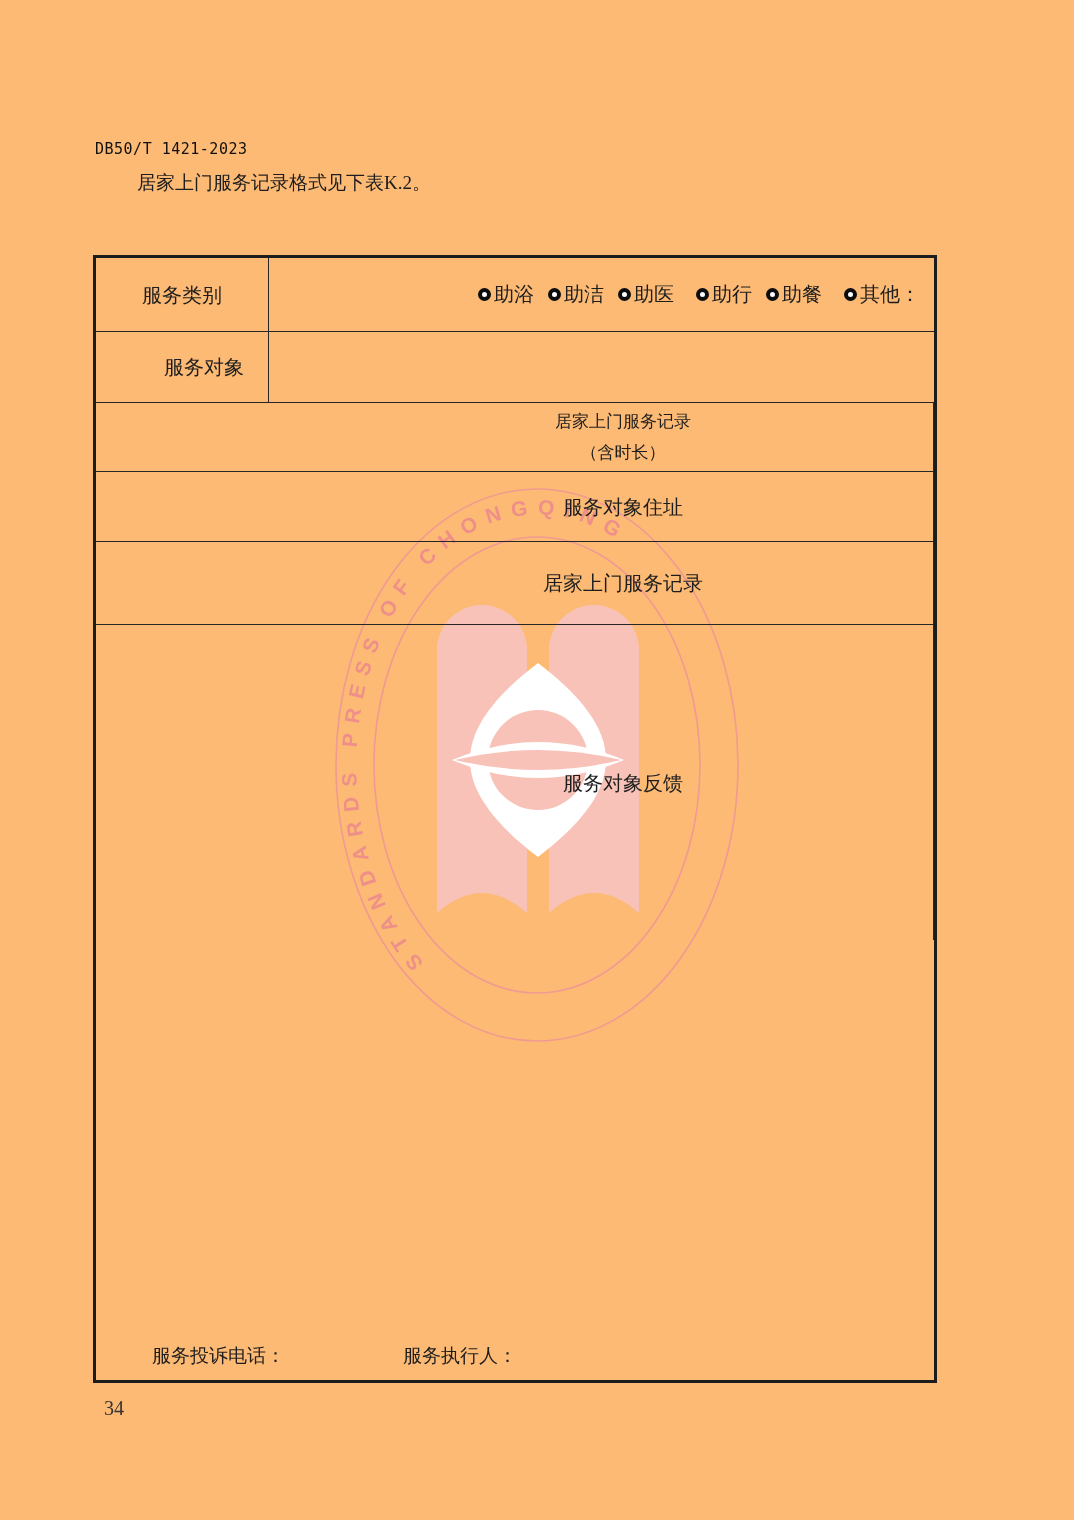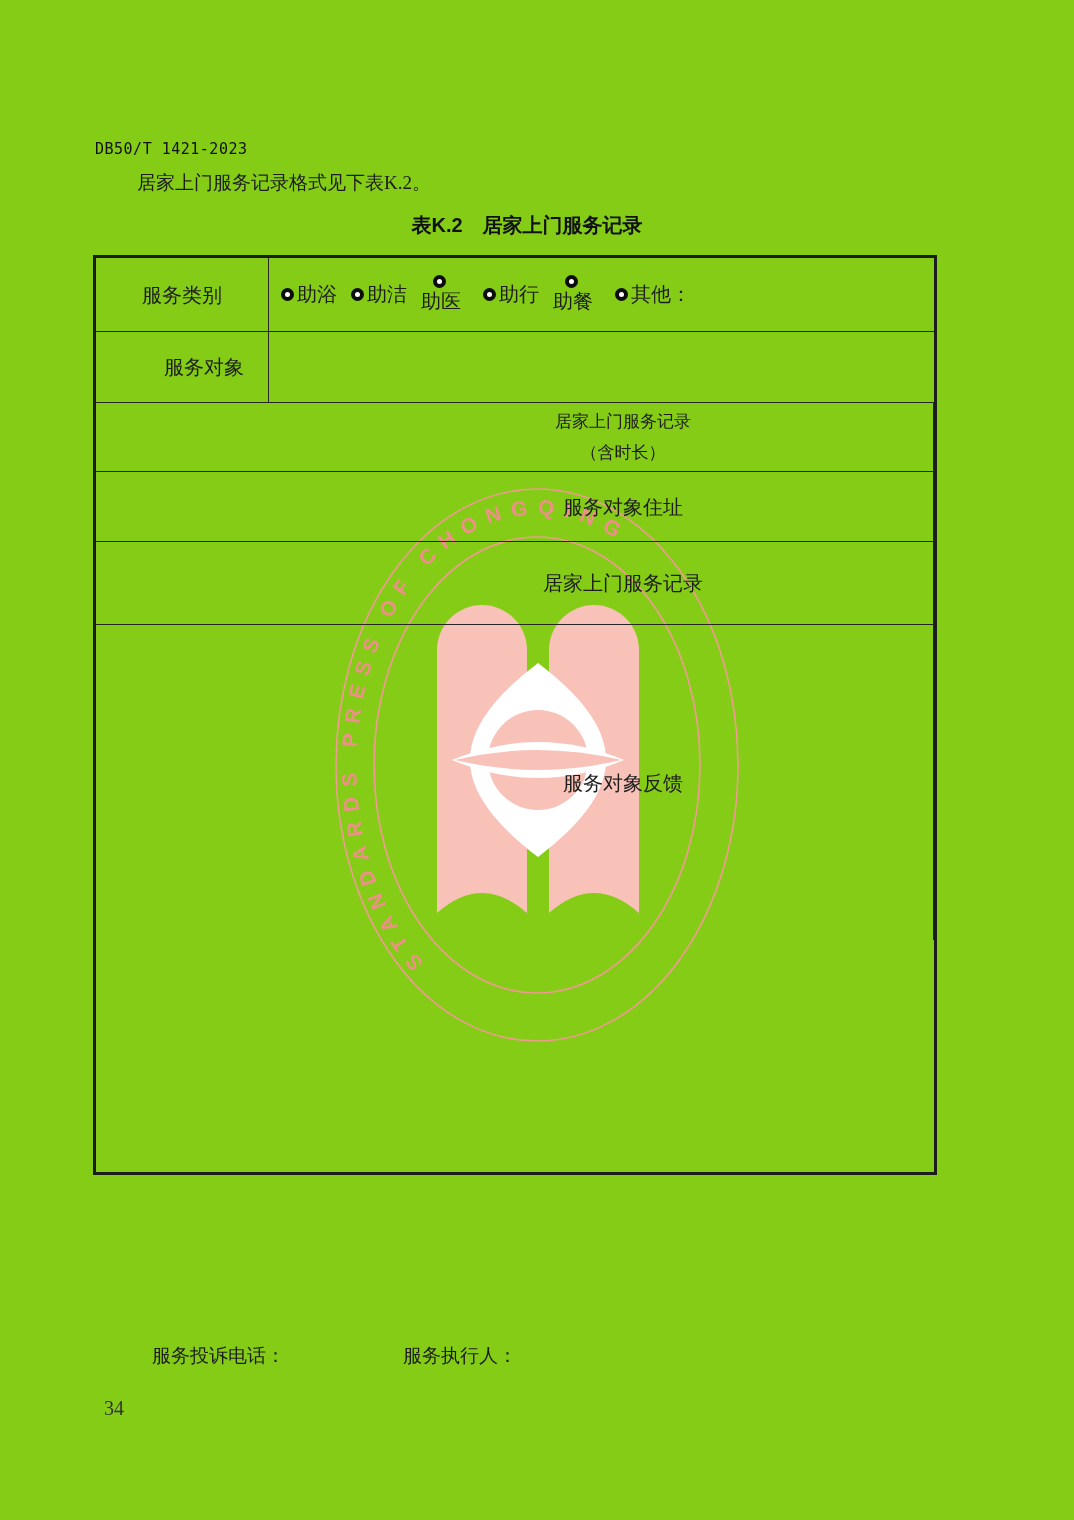--- a/index.html
+++ b/index.html
@@ -1,70 +1,69 @@
 <!DOCTYPE html>
 <html><head>
 <meta charset="utf-8">
 <style>
   html,body { margin:0; padding:0; background:#e8e8e8; }
   .page {
     position:relative; width:1074px; height:1520px; margin:0 auto;
-    background:#84cc16; overflow:hidden;
+    background:#fdba74; overflow:hidden;
     font-family:"Liberation Serif","DejaVu Serif",serif; color:#1d1d1d;
   }
   .doc-number {
     position:absolute; left:95px; top:140px;
     font-family:"DejaVu Sans Mono","Liberation Mono",monospace;
     font-size:15px; letter-spacing:0.5px; color:#101010;
   }
   .intro { position:absolute; left:137px; top:170px; font-size:19px; }
   .table-title {
     position:absolute; left:0; top:212px; width:1054px; text-align:center;
     font-family:"Liberation Sans","DejaVu Sans",sans-serif;
     font-size:20px; font-weight:bold; color:#111;
   }
   .watermark { position:absolute; left:280px; top:465px; width:520px; height:600px; z-index:1; }
   .tbl {
-    position:absolute; left:93px; top:255px; width:844px; height:920px;
+    position:absolute; left:93px; top:255px; width:844px; height:1128px;
     box-sizing:border-box; border:3px solid #1c1c1c; background:transparent; z-index:2;
     display:grid; grid-template-columns:173px 1fr;
     grid-template-rows:73px 71px 69px 70px 83px 316px 1fr;
   }
-  .cell { box-sizing:border-box; }
+  .cell { box-sizing:border-box;justify-content:flex-end; }
   .lbl {
     border-right:1.5px solid #262626;
     display:flex; flex-direction:column; align-items:center; justify-content:center;
     text-align:center; font-size:20px; line-height:30px;
   }
   .lbl.small { font-size:17px; line-height:31px; }
   .bt { border-top:1.5px solid #262626;padding-left:44px; }
   .val { position:relative; }
   .types { display:flex; align-items:center; padding-left:12px; font-size:20px; }
   .opt { display:flex; align-items:center; margin-right:14px; white-space:nowrap; }
-  .opt:nth-child(3), .opt:nth-child(5) { margin-right:22px;flex-direction:column; }
+  .opt:nth-child(3), .opt:nth-child(5) { margin-right:22px; }
   .ring {
     width:13px; height:13px; box-sizing:border-box; flex:0 0 13px;
     border:4px solid #0d0d0d; border-radius:50%; background:#fff; margin-right:3px;
   }
   .note { position:absolute; left:17px; top:16px; font-size:19px; }
   .confirm-line { position:absolute; left:0; top:341px; width:100%; font-size:19px; }
   .confirm-label { position:absolute; left:10px; top:0; }
   .phone-label { position:absolute; left:310px; top:0; }
   .footer-complaint { position:absolute; left:152px; top:1343px; font-size:19px; z-index:2; }
   .footer-company  { position:absolute; left:403px; top:1343px; font-size:19px; z-index:2; }
   .page-number { position:absolute; left:104px; top:1397px; font-size:20px; color:#333; }
 </style>
 </head>
 <body>
 
 <div class="page">
 
   <div class="doc-number">DB50/T 1421-2023</div>
   <div class="intro">居家上门服务记录格式见下表K.2。</div>
-  <div class="table-title">表K.2　居家上门服务记录</div>
 
   <svg class="watermark" viewBox="0 0 520 600" xmlns="http://www.w3.org/2000/svg" aria-hidden="true">
     <defs>
       <path id="arcpath" d="M 147 501 A 182 252 0 0 1 356 89" fill="none"></path>
     </defs>
 
     <ellipse cx="257" cy="300" rx="201" ry="276" fill="none" stroke="#f09a92" stroke-width="1.6"></ellipse>
     <ellipse cx="257" cy="300" rx="163" ry="228" fill="none" stroke="#f09a92" stroke-width="1.6"></ellipse>
 
     <text font-family="Liberation Sans, DejaVu Sans, sans-serif" font-size="21" font-weight="bold" letter-spacing="9.5" fill="#ee9089">

